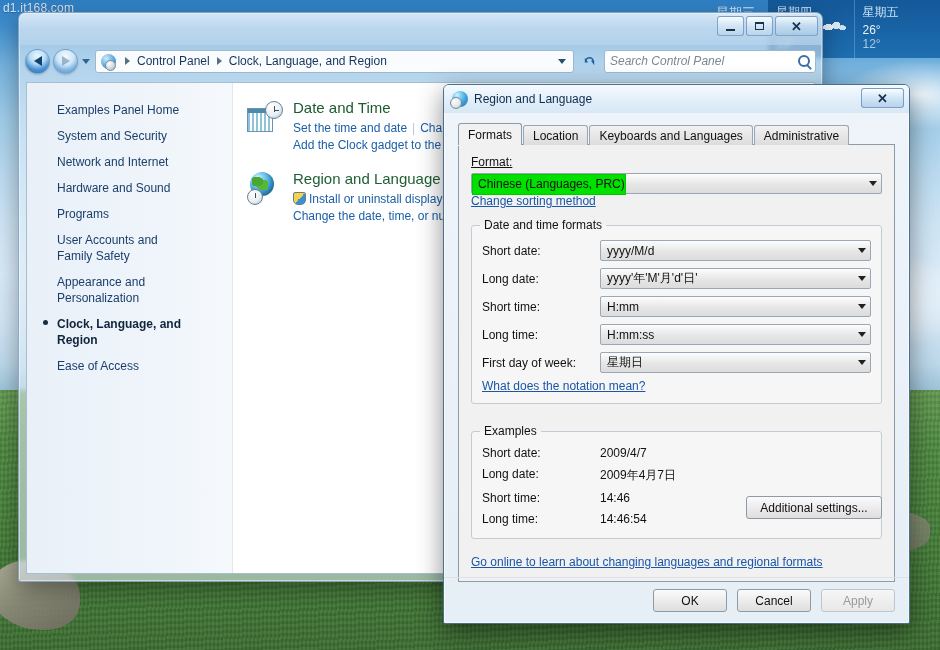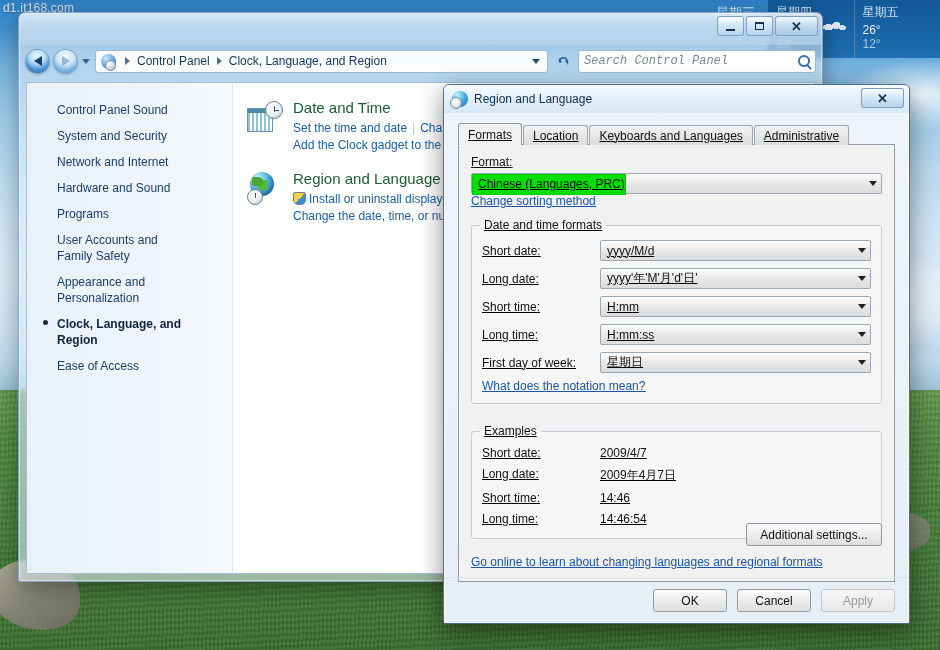--- a/index.html
+++ b/index.html
@@ -163,25 +163,24 @@
   #addrbar .addrcaret {
     position:absolute; right:7px; width:0;height:0;
     border-left:4px solid transparent; border-right:4px solid transparent;
     border-top:5px solid #2d4f6d;
   }
   #refreshbtn {
     width:22px;height:22px; margin:0 4px; display:flex; align-items:center; justify-content:center;
     color:#1c5fa0; font-size:14px; font-weight:bold;
   }
   #searchbox {
-    width:238px; height:23px; background:#fff;
+    width:212px; height:23px; background:#fff;
     border:1px solid #9db9cf; border-radius:3px;
     display:flex; align-items:center; padding:0 5px;
     box-shadow: 0 1px 0 rgba(255,255,255,.7) inset;
-    font-family: Liberation Mono, monospace;
   }
   #searchbox .ph { flex:1; color:#7a8894; font-style:italic; font-size:12px; }
   #searchbox .mag {
     width:12px;height:12px; border:2px solid #3a6ea5; border-radius:50%;
     position:relative;
   }
   #searchbox .mag:after {
     content:""; position:absolute; right:-4px; bottom:-3px; width:6px;height:2px;
     background:#3a6ea5; transform:rotate(45deg);
   }
@@ -280,21 +279,20 @@
   #dlg-close {
     position:absolute; right:5px; top:3px; width:43px; height:20px;
     border:1px solid rgba(110,150,190,.9); border-radius:3px;
     background: linear-gradient(to bottom, rgba(250,253,255,.95), rgba(206,227,245,.85) 50%, rgba(180,208,233,.9));
     display:flex; align-items:center; justify-content:center;
     font-size:13px; font-weight:bold; color:#16324d;
   }
   #dlg-body {
     position:absolute; left:0; right:0; top:28px; bottom:0;
     padding:10px 14px 0 14px;
-    text-decoration:underline;
   }
   
   #tabs { display:flex; align-items:flex-end; height:22px; position:relative; z-index:2; }
   .tab {
     height:20px; padding:0 9px; font-size:12px; color:#111;
     display:flex; align-items:center;
     border:1px solid #9aa7b4; border-bottom:none;
     border-radius:3px 3px 0 0; margin-right:1px;
     background: linear-gradient(to bottom,#f2f2f2,#dcdcdc);
   }
@@ -339,21 +337,21 @@
   .row .combo { flex:1; }
   .exrow { display:flex; margin-bottom:7px; font-size:12px; color:#111; }
   .exrow .elbl { width:118px; }
   #highlight {
     position:absolute; left:1px; top:1px; width:152px; height:19px;
     background:#00e100; z-index:0;
     box-shadow:0 0 0 1px #00c800;
   }
   .combo .cval.hl { position:relative; z-index:1; }
   #addbtn {
-    position:absolute; right:12px; bottom:35px;
+    position:absolute; right:12px; bottom:62px;
     height:23px; min-width:136px; padding:0 12px;
     border:1px solid #8f9aa6; border-radius:3px;
     background: linear-gradient(to bottom,#fbfbfb,#ededed 48%,#dedede);
     font-size:12px; color:#111; display:flex; align-items:center; justify-content:center;
   }
   #golink { position:absolute; left:12px; bottom:12px; }
   #dlg-buttons {
     position:absolute; left:0; right:0; bottom:0; height:46px;
     display:flex; align-items:center; justify-content:flex-end;
     padding-right:14px; gap:10px;
@@ -438,21 +436,21 @@
     </div>
     <div id="searchbox">
       <span class="ph">Search Control Panel</span>
       <span class="mag"></span>
     </div>
   </div>
 
   <div id="content">
 
     <div id="sidebar">
-      <div class="side-item home">Control Panel Sound</div>
+      <div class="side-item home">Examples Panel Home</div>
       <div class="side-item">System and Security</div>
       <div class="side-item">Network and Internet</div>
       <div class="side-item">Hardware and Sound</div>
       <div class="side-item">Programs</div>
       <div class="side-item" style="padding-right:55px;">User Accounts and Family Safety</div>
       <div class="side-item" style="padding-right:70px;">Appearance and Personalization</div>
       <div class="side-item current">Clock, Language, and Region</div>
       <div class="side-item">Ease of Access</div>
     </div>
 

